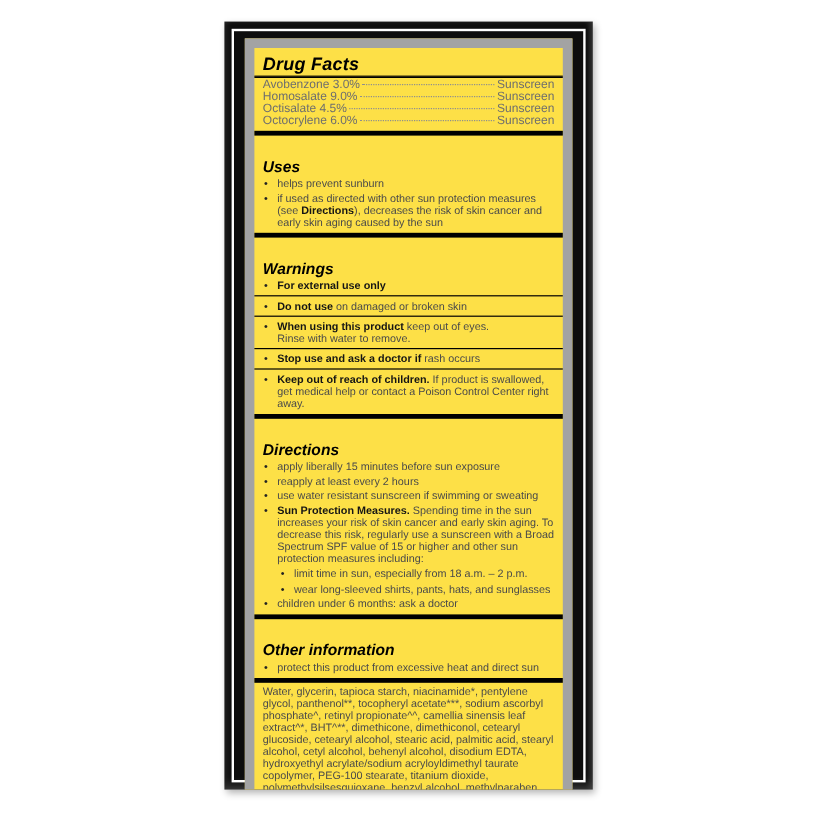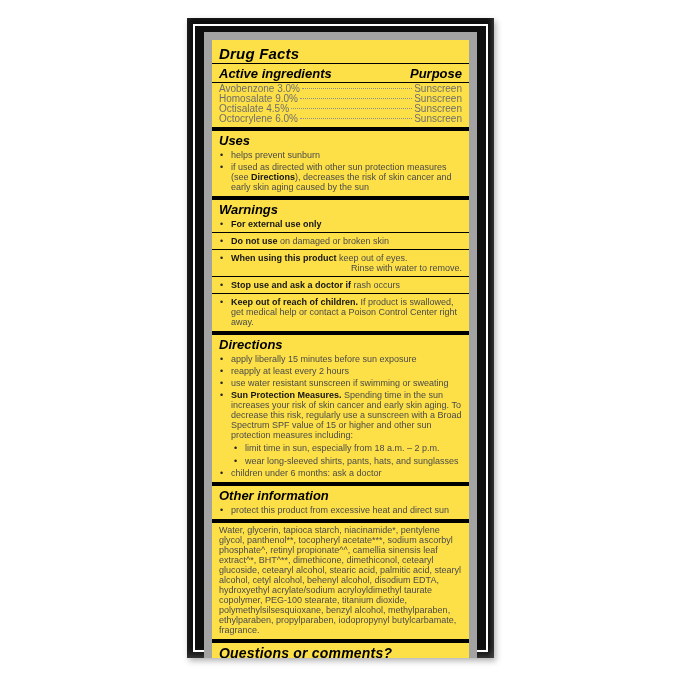--- a/index.html
+++ b/index.html
@@ -20,21 +20,21 @@
   .panel{
     position:relative;box-sizing:border-box;
     margin:14px 17px 0 17px;width:273px;
     background:#fde047;border:8px solid #a3a3a3;
   }
   .sec{padding:2px 7px 4px;}
   .rule{height:1px;background:#000;}
   .bar{height:4px;background:#000;}
   .wrule{height:1px;background:#000;margin:3px -7px;}
   .title{font:italic bold 15px/17px "Liberation Sans",sans-serif;padding:5px 7px 1px;letter-spacing:.2px;}
-  .h{font:italic bold 13px/15px "Liberation Sans",sans-serif;margin-bottom:1px;}
+  .h{font:italic bold 13px/15px "Liberation Sans",sans-serif;margin-bottom:1px;margin-top:16px;}
   .hdr-row{display:flex;justify-content:space-between;align-items:baseline;padding:2px 7px 1px;}
   .hdr-row .h{margin:0;}
   .body,.bt{font-size:9px;line-height:10px;color:#4a4a4a;}
   .b{font-weight:bold;color:#151515;}
   .rows{padding:1px 7px 3px;}
   .arow{display:flex;align-items:center;color:#6e6e6e;font-size:10px;line-height:10px;}
   .lead{flex:1;border-bottom:1.5px dotted #8e8e8e;margin:0 2px 2px;}
   .bi{display:flex;margin-top:2px;}
   .dot{flex:none;width:11px;color:#222;font-size:9px;line-height:10px;padding-left:1px;}
   .bt{flex:1;}
@@ -47,24 +47,20 @@
 <body>
 
 <div class="label-box">
   <div class="pinstripe"></div>
 
   <div class="panel">
 
     <div class="title">Drug Facts</div>
     <div class="rule"></div>
 
-    <div class="hdr-row">
-      <span class="h">Active ingredients</span>
-      <span class="h">Purpose</span>
-    </div>
     <div class="rule"></div>
 
     <div class="rows">
       <div class="arow">
         <span>Avobenzone 3.0%</span>
         <span class="lead"></span>
         <span>Sunscreen</span>
       </div>
       <div class="arow">
         <span>Homosalate 9.0%</span>
@@ -106,21 +102,21 @@
         <span class="bt"><span class="b">For external use only</span><span></span></span>
       </div>
       <div class="wrule"></div>
       <div class="bi">
         <span class="dot">•</span>
         <span class="bt"><span class="b">Do not use</span><span> on damaged or broken skin</span></span>
       </div>
       <div class="wrule"></div>
       <div class="bi">
         <span class="dot">•</span>
-        <span class="bt"><span class="b">When using this product</span><span> keep out of eyes.</span><span style="display:block;text-align:right;">Rinse with water to remove.</span></span>
+        <span class="bt"><span class="b">When using this product</span><span> keep out of eyes.</span><span style="display:block;">Rinse with water to remove.</span></span>
       </div>
       <div class="wrule"></div>
       <div class="bi">
         <span class="dot">•</span>
         <span class="bt"><span class="b">Stop use and ask a doctor if</span><span> rash occurs</span></span>
       </div>
       <div class="wrule"></div>
       <div class="bi">
         <span class="dot">•</span>
         <span class="bt"><span class="b">Keep out of reach of children.</span><span> If product is swallowed, get medical help or contact a Poison Control Center right away.</span></span>

